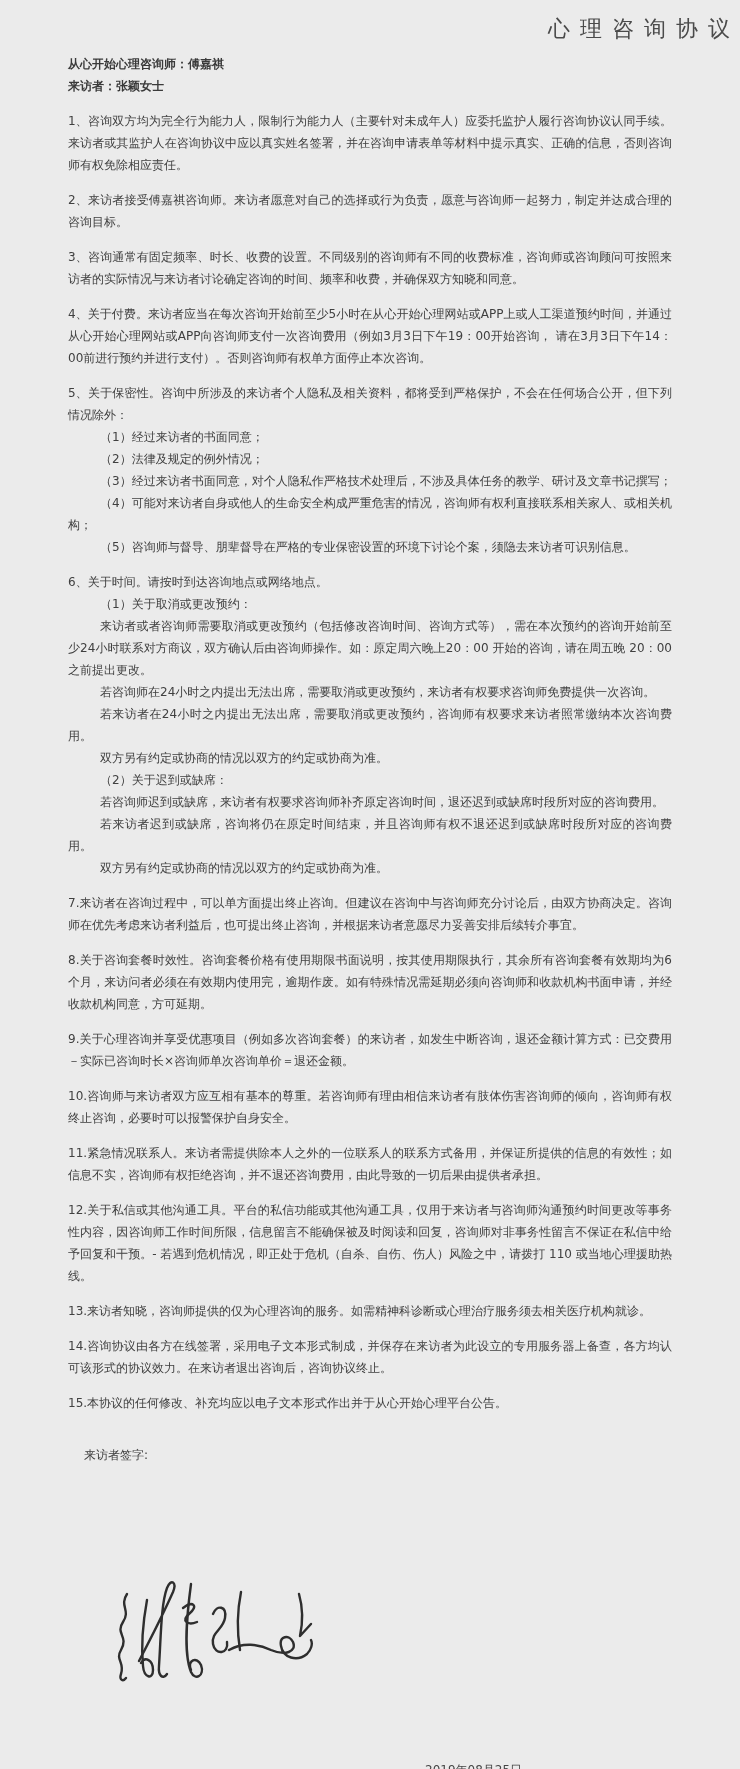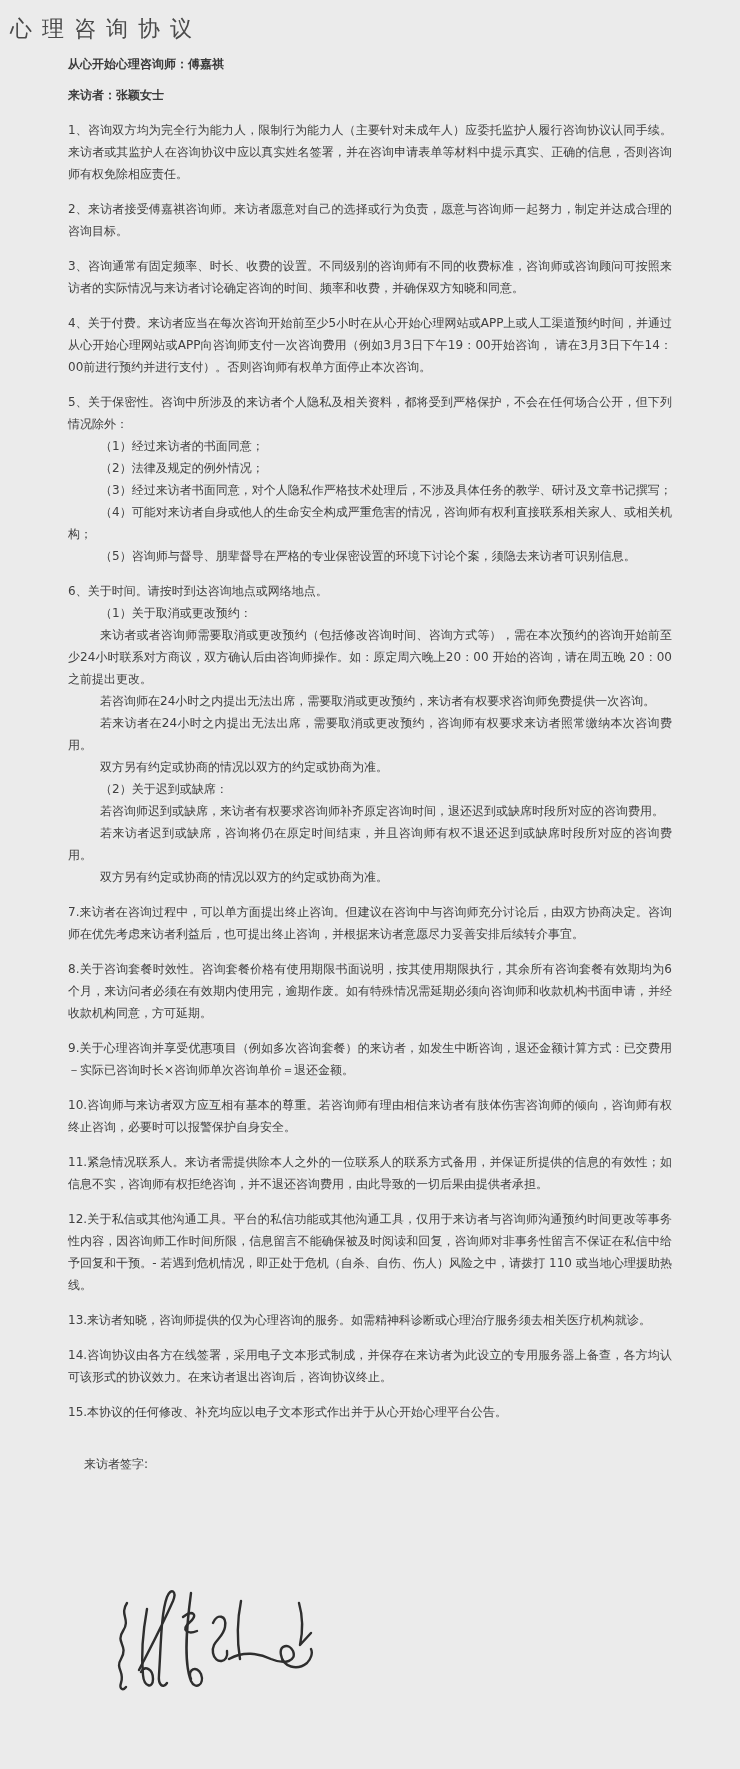--- a/index.html
+++ b/index.html
@@ -7,40 +7,40 @@
     width: 740px;
     height: 1769px;
     background: #ebebeb;
     overflow: hidden;
     font-family: "DejaVu Sans", "Liberation Sans", sans-serif;
     color: #404040;
     -webkit-font-smoothing: antialiased;
   }
   .doc-title {
     padding-top: 14px;
-    text-align: left;
+    text-align: right;
     font-size: 22px;
     font-weight: 400;
     letter-spacing: 10px;
     color: #4a4a4a;
     text-indent: 10px; 
   }
   .content {
     margin: 0 68px;
     font-size: 12px;
     line-height: 22px;
     text-align: justify;
   }
   .party-line {
     font-weight: 700;
     color: #3a3a3a;
     margin: 0;
   }
   .party-line.counselor { margin-top: 9px; font-family: Liberation Serif, serif; }
-  .party-line.client { margin-top: 9px; }
+  .party-line.client { }
   .clause-list { margin-top: 9px; }
   p.clause {
     margin: 13px 0 0 0;
   }
   p.sub {
     margin: 0;
     text-indent: 32px;
   }
   .bold-name { font-weight: 400; color: #3a3a3a; }
   .signature-block { margin-top: 30px; }

